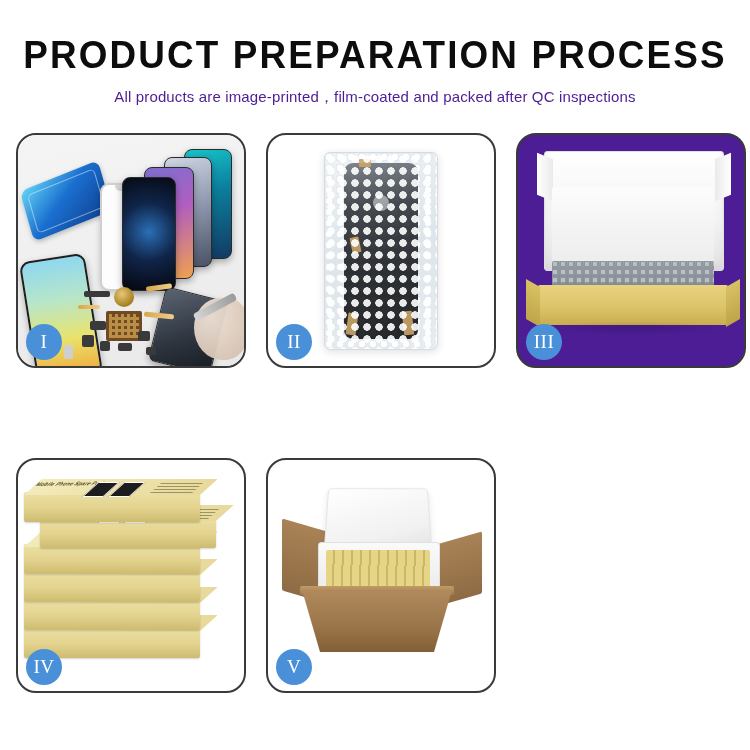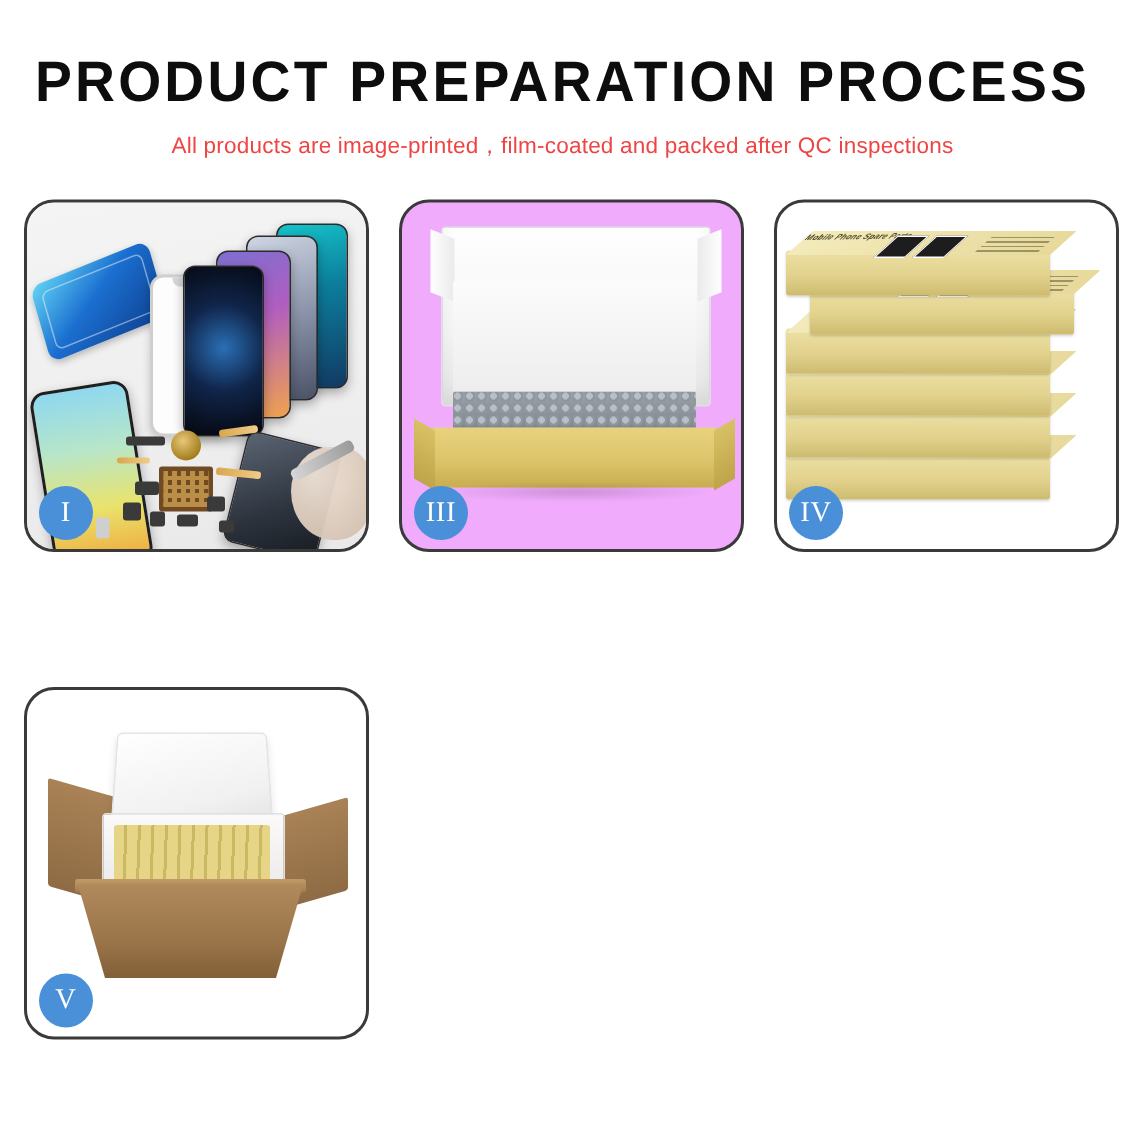--- a/index.html
+++ b/index.html
@@ -34,21 +34,21 @@
     color: #0d0d0d;
     letter-spacing: 2.2px;
     line-height: 1.05;
     white-space: nowrap;
     transform: scaleX(0.97);
   }
   .subtitle {
     font-family: "Liberation Sans", sans-serif;
     font-size: 15px;
     font-weight: normal;
-    color: #ef4444;
+    color: #4c1d95;
     margin-top: 12px;
     letter-spacing: 0.15px;
     white-space: nowrap;
   }
 
   
   .grid {
     position: absolute;
     left: 16px;
     top: 133px;
@@ -261,21 +261,21 @@
     opacity: .9;
   }
   .bubble-gloss {
     position: absolute; inset: 0;
     background:
       radial-gradient(circle at 6px 6px, rgba(255,255,255,.9) 0 3.5px, transparent 4px) 0 0/12px 12px;
     pointer-events: none;
   }
 
   
-  .c3 { background: #f0abfc; }
+  .c3 { background: #4c1d95; }
   .box3-lid {
     position: absolute;
     left: 26px; top: 16px;
     width: 178px; height: 118px;
     background: linear-gradient(180deg,#ffffff 0%, #f3f3f3 60%, #e3e3e3 100%);
     border: 1px solid #e0e0e0;
     border-radius: 3px;
     box-shadow: inset 0 -6px 10px rgba(0,0,0,.05);
   }
   .box3-lid:before {
@@ -524,20 +524,33 @@
         <div class="chip" style="left:46px; top:210px; width:9px; height:14px; background:#cfcfcf;"></div>
         <div class="flex" style="left:128px; top:150px; width:26px; height:5px; transform:rotate(-8deg);"></div>
         <div class="flex" style="left:126px; top:178px; width:30px; height:5px; transform:rotate(6deg);"></div>
         <div class="flex" style="left:60px; top:170px; width:22px; height:4px;"></div>
         <div class="tool"></div>
         <div class="hand"></div>
       </div>
       <div class="badge">I</div>
     </div>
 
+    <div class="card c2">
+      <div class="card-media">
+        <div class="bubble-pack">
+          <div class="bubble-inner"></div>
+          <div class="tape" style="left:34px; top:6px; width:12px; height:8px;"></div>
+          <div class="tape" style="left:26px; top:84px; width:9px; height:16px; transform:rotate(-12deg);"></div>
+          <div class="tape" style="left:22px; top:160px; width:10px; height:22px; transform:rotate(8deg);"></div>
+          <div class="tape" style="left:78px; top:158px; width:10px; height:24px; transform:rotate(-6deg);"></div>
+          <div class="bubble-gloss"></div>
+        </div>
+      </div>
+      <div class="badge">II</div>
+    </div>
 
     <div class="card c3">
       <div class="card-media">
         <div class="box3-lid"></div>
         <div class="box3-foam"></div>
         <div class="box3-bubble"></div>
         <div class="box3-base"></div>
         <div class="shadow" style="left:22px; top:186px; width:186px; height:14px;"></div>
       </div>
       <div class="badge">III</div>

